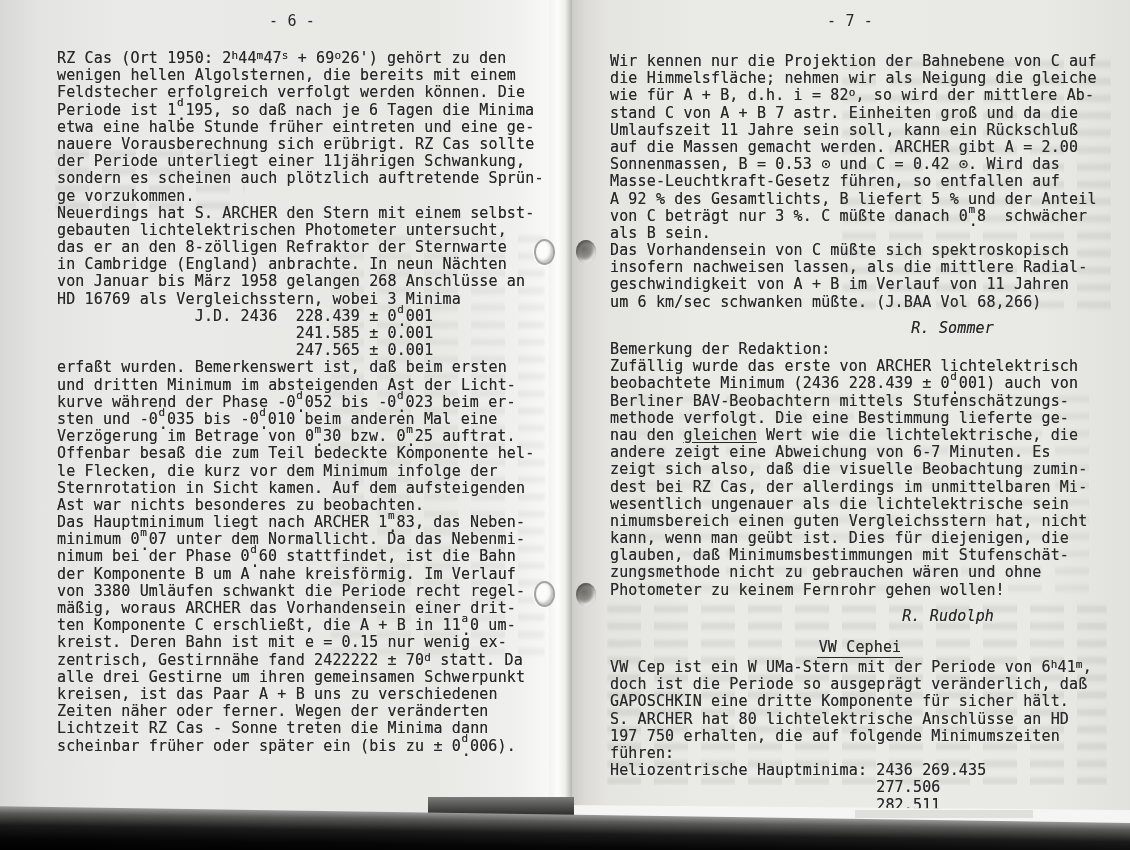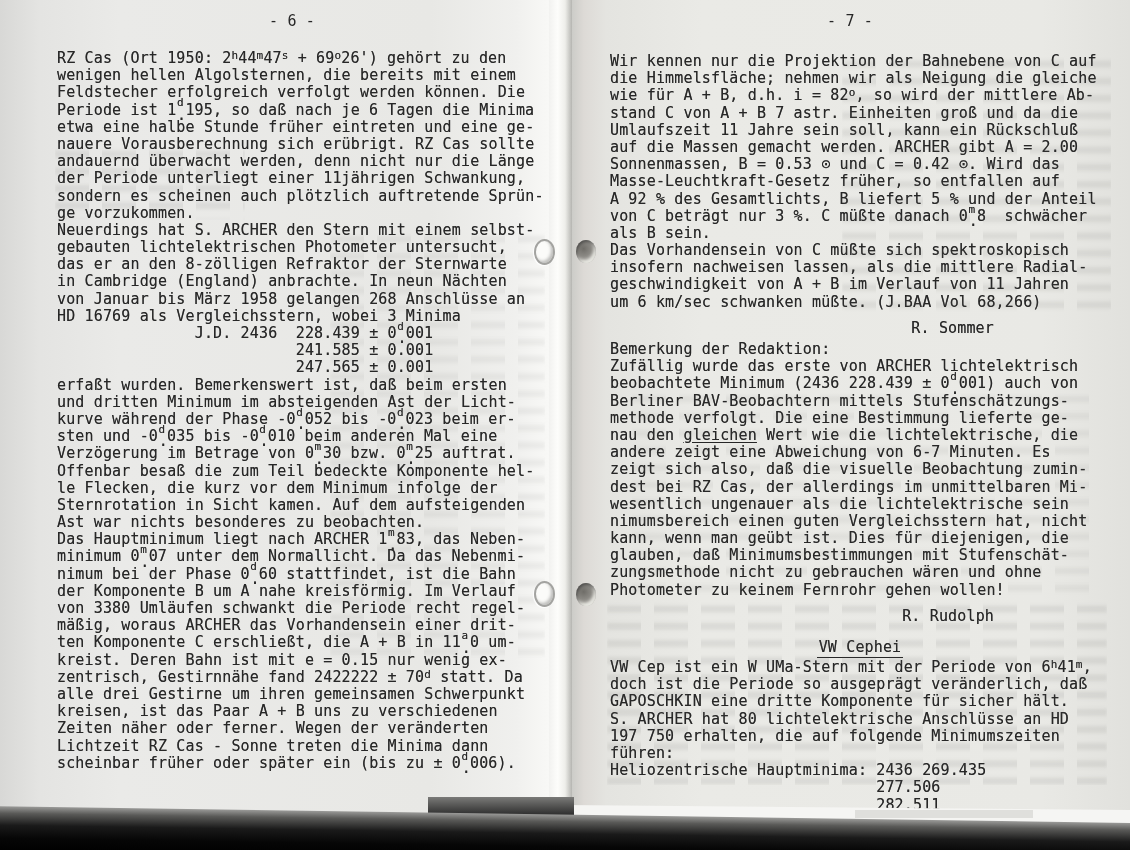--- a/index.html
+++ b/index.html
@@ -31,21 +31,21 @@
   .page-left .pagenum{left:57px;width:470px;}
   .page-right .pagenum{left:38px;width:480px;}
   .pbody{position:absolute;font-size:15px;line-height:17.2px;letter-spacing:.15px;
          text-shadow:0 0 0.6px rgba(30,30,30,.55);}
   .page-left .pbody{left:57px;top:50px;width:486px;}
   .page-right .pbody{left:38px;top:53px;width:500px;}
   .line{white-space:pre;height:17.2px;}
   .heading{text-align:center;margin:0 0 7px 0;height:19px;}
   .page-right .heading{margin:14px 0 1px 0;}
   .hl{border-bottom:1.5px solid var(--ink);padding:0 2px 1px 2px;}
-  .sig{text-align:right;padding-right:116px;margin:9px 0 4px 0;height:17.2px;white-space:pre;}
+  .sig{text-align:right;padding-right:116px;margin:9px 0 4px 0;height:17.2px;white-space:pre;font-style:italic;}
   sup{font-size:11px;vertical-align:4px;line-height:0;}
   .u{text-decoration:underline;text-underline-offset:2px;margin-top:7px;}
   .sd{position:relative;display:inline-block;width:1ch;}
   .sd .t{position:absolute;left:0.08ch;top:-0.38em;font-size:11px;line-height:1;}
   .sd .b{position:absolute;left:0.08ch;top:0.42em;line-height:1;}
   
   .hole{position:absolute;border-radius:50%;}
   .hole-left{
     width:17px;height:22px;background:#fbfbf9;border:2px solid #a3a3a0;
     box-shadow:inset -2px -2px 3px rgba(120,120,118,.45),-1px 1px 1px rgba(255,255,255,.9);
@@ -83,21 +83,20 @@
 
   <div class="page page-left">
     <div class="pagenum">- 6 -</div>
     <div class="pbody">
         <div class="line">RZ Cas (Ort 1950: 2<sup>h</sup>44<sup>m</sup>47<sup>s</sup> + 69<sup>o</sup>26') gehört zu den</div>
         <div class="line">wenigen hellen Algolsternen, die bereits mit einem</div>
         <div class="line">Feldstecher erfolgreich verfolgt werden können. Die</div>
         <div class="line">Periode ist 1<span class="sd">&nbsp;<span class="t">d</span><span class="b">.</span></span>195, so daß nach je 6 Tagen die Minima</div>
         <div class="line">etwa eine halbe Stunde früher eintreten und eine ge-</div>
         <div class="line">nauere Vorausberechnung sich erübrigt. RZ Cas sollte</div>
-        <div class="line">andauernd überwacht werden, denn nicht nur die Länge</div>
         <div class="line">der Periode unterliegt einer 11jährigen Schwankung,</div>
         <div class="line">sondern es scheinen auch plötzlich auftretende Sprün-</div>
         <div class="line">ge vorzukommen.</div>
         <div class="line">Neuerdings hat S. ARCHER den Stern mit einem selbst-</div>
         <div class="line">gebauten lichtelektrischen Photometer untersucht,</div>
         <div class="line">das er an den 8-zölligen Refraktor der Sternwarte</div>
         <div class="line">in Cambridge (England) anbrachte. In neun Nächten</div>
         <div class="line">von Januar bis März 1958 gelangen 268 Anschlüsse an</div>
         <div class="line">HD 16769 als Vergleichsstern, wobei 3 Minima</div>
         <div class="line">               J.D. 2436  228.439 ± 0<span class="sd">&nbsp;<span class="t">d</span><span class="b">.</span></span>001</div>
@@ -136,21 +135,21 @@
   <div class="page page-right">
     <div class="pagenum">- 7 -</div>
     <div class="pbody">
         <div class="line">Wir kennen nur die Projektion der Bahnebene von C auf</div>
         <div class="line">die Himmelsfläche; nehmen wir als Neigung die gleiche</div>
         <div class="line">wie für A + B, d.h. i = 82<sup>o</sup>, so wird der mittlere Ab-</div>
         <div class="line">stand C von A + B 7 astr. Einheiten groß und da die</div>
         <div class="line">Umlaufszeit 11 Jahre sein soll, kann ein Rückschluß</div>
         <div class="line">auf die Massen gemacht werden. ARCHER gibt A = 2.00</div>
         <div class="line">Sonnenmassen, B = 0.53 ⊙ und C = 0.42 ⊙. Wird das</div>
-        <div class="line">Masse-Leuchtkraft-Gesetz früher, so entfallen auf</div>
+        <div class="line">Masse-Leuchtkraft-Gesetz führen, so entfallen auf</div>
         <div class="line">A 92 % des Gesamtlichts, B liefert 5 % und der Anteil</div>
         <div class="line">von C beträgt nur 3 %. C müßte danach 0<span class="sd">&nbsp;<span class="t">m</span><span class="b">.</span></span>8  schwächer</div>
         <div class="line">als B sein.</div>
         <div class="line">Das Vorhandensein von C müßte sich spektroskopisch</div>
         <div class="line">insofern nachweisen lassen, als die mittlere Radial-</div>
         <div class="line">geschwindigkeit von A + B im Verlauf von 11 Jahren</div>
         <div class="line">um 6 km/sec schwanken müßte. (J.BAA Vol 68,266)</div>
         <div class="sig">R. Sommer</div>
         <div class="line">Bemerkung der Redaktion:</div>
         <div class="line">Zufällig wurde das erste von ARCHER lichtelektrisch</div>

